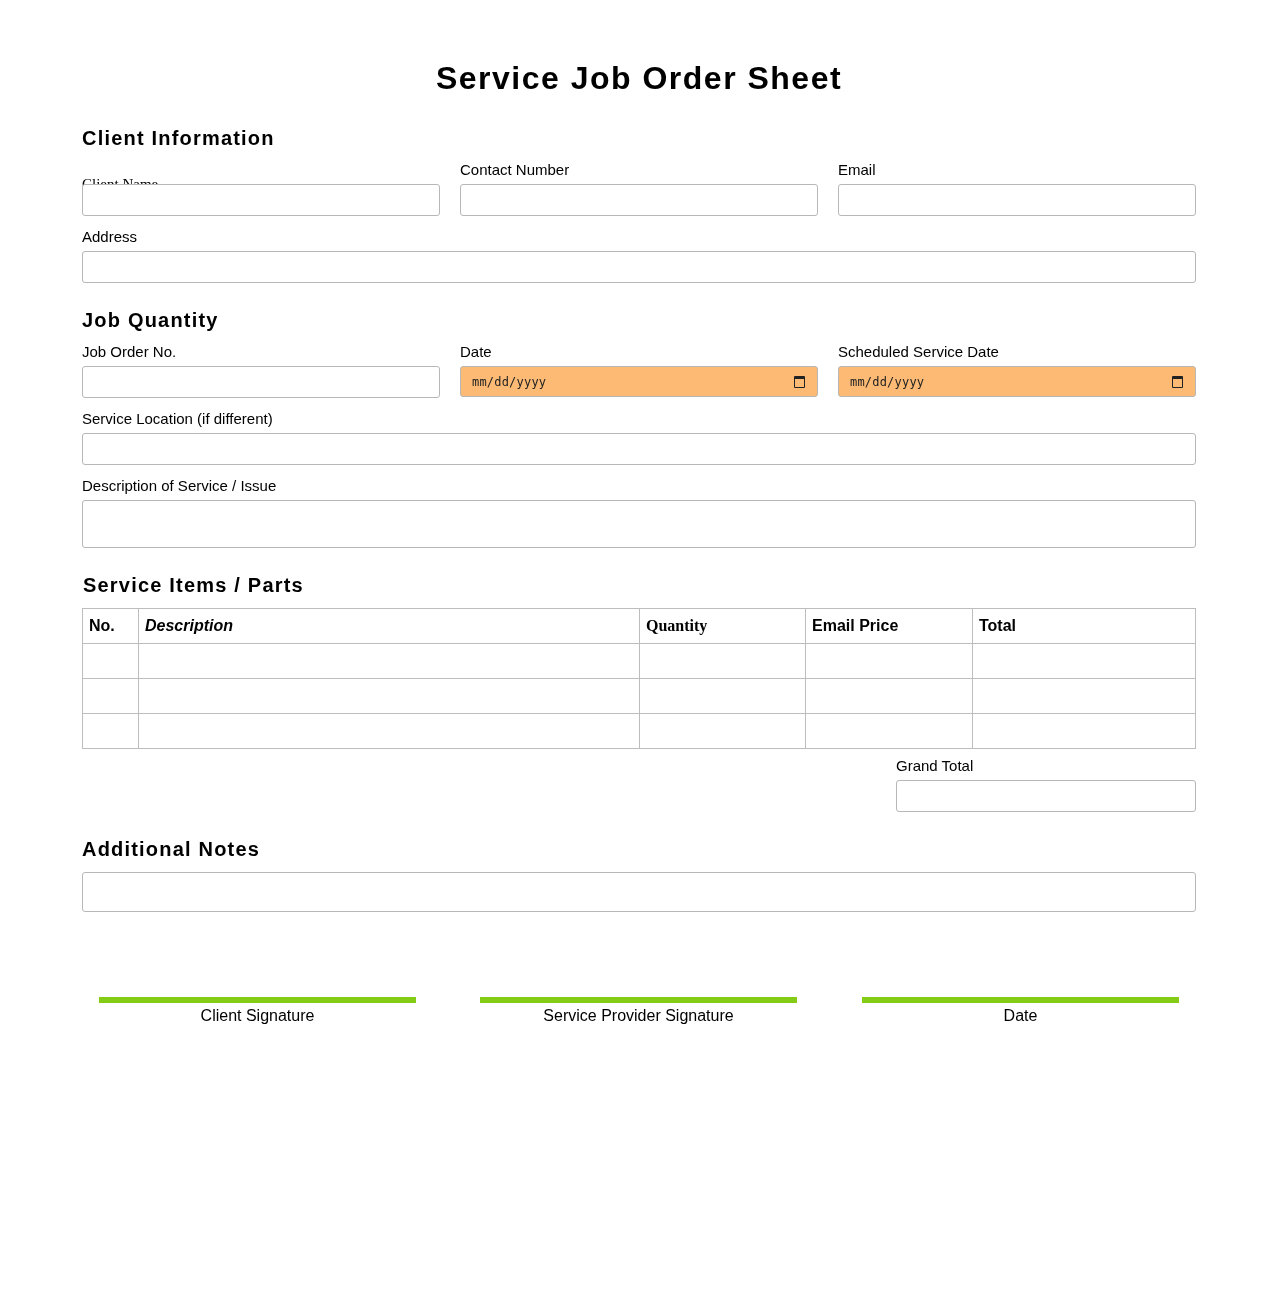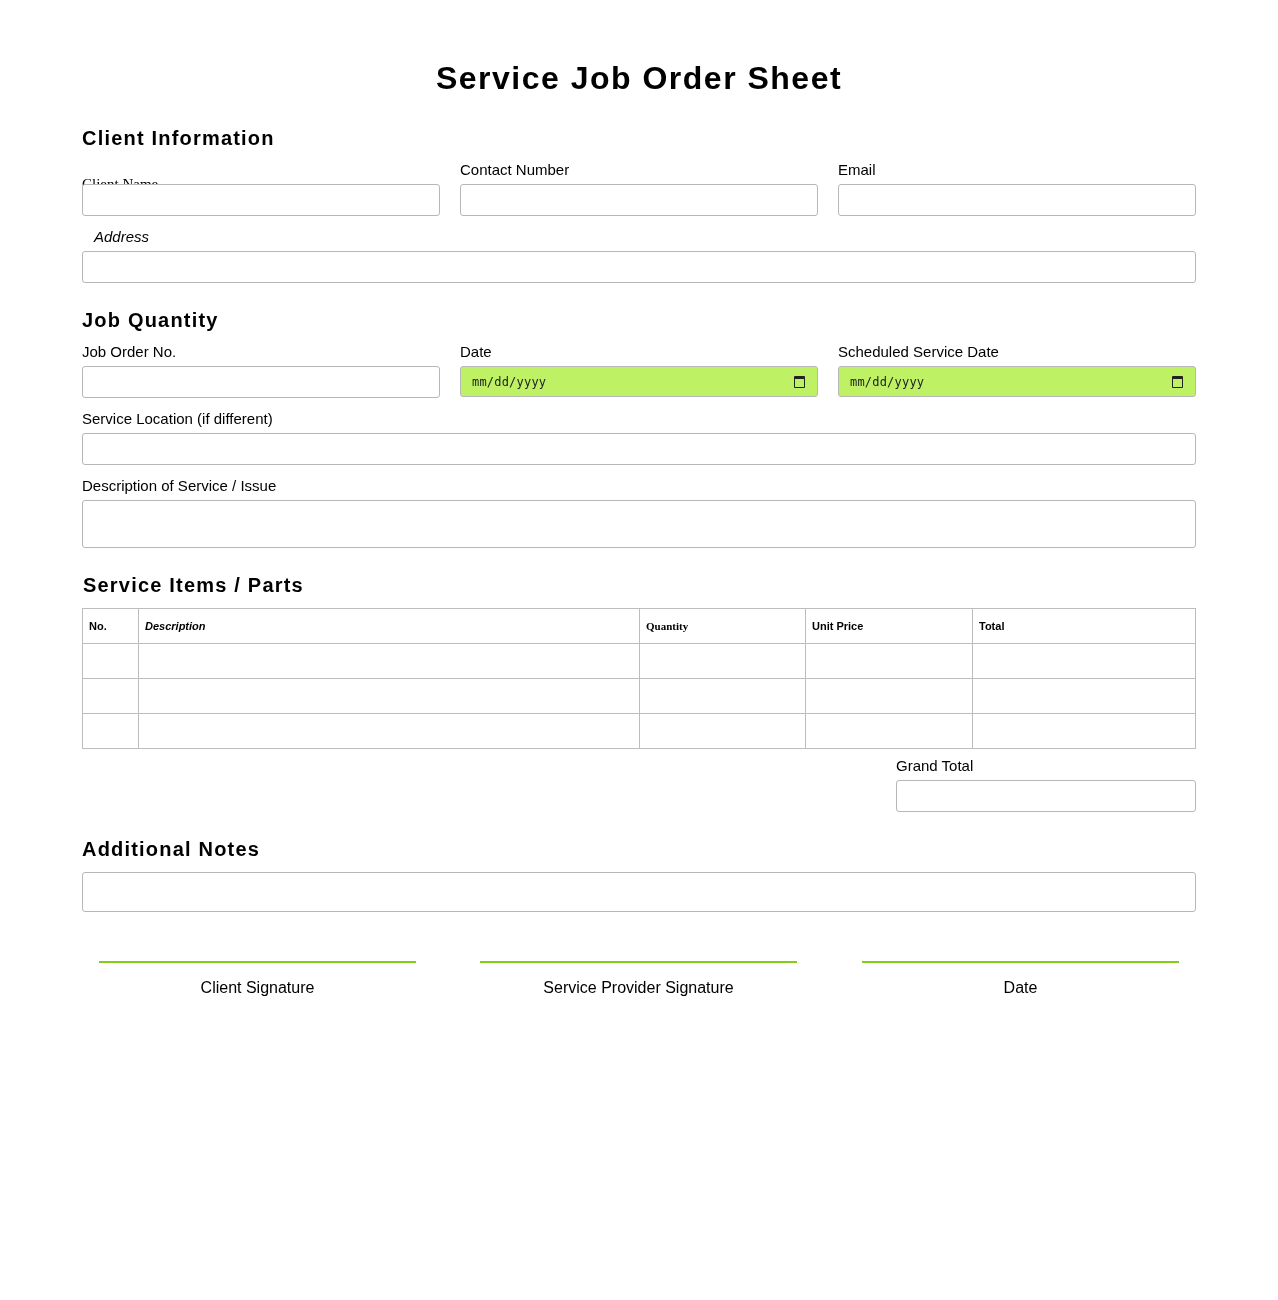--- a/index.html
+++ b/index.html
@@ -3,47 +3,47 @@
 <meta charset="utf-8">
 <style>
   * { box-sizing: border-box; }
   html, body { margin: 0; padding: 0; background: #ffffff; }
   body { width: 1278px; height: 1300px; font-family: "Liberation Sans", sans-serif; color: #000; }
   .page { position: relative; width: 1114px; margin-left: 82px; }
   h1 { font-family: "Liberation Sans", sans-serif; font-size: 32px; font-weight: bold; letter-spacing: 1.5px; text-align: center; margin: 0; position: absolute; top: 58px; left: 0; width: 1114px; line-height: 40px; }
   .section-title { position: absolute; left: 0; font-size: 20px; font-weight: bold; letter-spacing: 1.2px; line-height: 20px; margin: 0; }
   .field-label { position: absolute; font-size: 15px; line-height: 18px; }
   .box { position: absolute; height: 32px; border: 1px solid #b7b7b7; border-radius: 3px; background: #fff; padding: 0 8px; font-family: "Liberation Sans", sans-serif; font-size: 14px; }
-  .date-box { position: absolute; height: 31px; border: 1px solid #b7b7b7; border-radius: 3px; background: #bef264; display: flex; align-items: center; justify-content: space-between; padding: 0 12px 0 11px; }
+  .date-box { position: absolute; height: 31px; border: 1px solid #b7b7b7; border-radius: 3px; background: #fdba74; display: flex; align-items: center; justify-content: space-between; padding: 0 12px 0 11px; }
   .date-ph { font-family: "DejaVu Sans Mono", monospace; font-size: 12px; color: #222; letter-spacing: 0.2px; }
   .cal-icon { width: 11px; height: 12px; border: 1.5px solid #222; border-top-width: 3px; border-radius: 1px; }
   table.items { position: absolute; top: 608px; left: 0; width: 1114px; border-collapse: collapse; }
-  table.items th, table.items td { border: 1px solid #bdbdbd; height: 35px; padding: 0 6px; text-align: left; font-size: 11px; }
+  table.items th, table.items td { border: 1px solid #bdbdbd; height: 35px; padding: 0 6px; text-align: left; font-size: 16px; }
   table.items th { font-weight: bold; }
-  .sig { position: absolute; top: 961px; width: 317px; border-top: 2px solid #84cc16; text-align: center; font-size: 16px; padding-top: 16px; line-height: 18px; }
+  .sig { position: absolute; top: 997px; width: 317px; border-top: 6px solid #84cc16; text-align: center; font-size: 16px; padding-top: 4px; line-height: 18px; }
 </style>
 </head>
 <body>
 
 <div class="page">
 
   <h1>Service Job Order Sheet</h1>
 
   <h2 class="section-title" style="top:128px;">Client Information</h2>
 
   <label class="field-label" style="top:175px; left:0;font-family:Liberation Serif, serif;">Client Name</label>
   <input class="box" style="top: 184px; left: 0px; width: 358px;" value="">
 
   <label class="field-label" style="top:161px; left:378px;">Contact Number</label>
   <input class="box" style="top: 184px; left: 378px; width: 358px;" value="">
 
   <label class="field-label" style="top:161px; left:756px;">Email</label>
   <input class="box" style="top: 184px; left: 756px; width: 358px;" value="">
 
-  <label class="field-label" style="top:228px; left:12px;font-style:italic;">Address</label>
+  <label class="field-label" style="top:228px; left:0;">Address</label>
   <input class="box" style="top: 251px; left: 0px; width: 1114px;" value="">
 
   <h2 class="section-title" style="top:310px;">Job Quantity</h2>
 
   <label class="field-label" style="top:343px; left:0;">Job Order No.</label>
   <input class="box" style="top: 366px; left: 0px; width: 358px;" value="">
 
   <label class="field-label" style="top:343px; left:378px;">Date</label>
   <div class="date-box" style="top:366px; left:378px; width:358px;">
     <span class="date-ph">mm/dd/yyyy</span>
@@ -63,21 +63,21 @@
   <textarea class="box" style="top: 500px; left: 0px; width: 1114px; height: 48px; resize: none;"></textarea>
 
   <h2 class="section-title" style="top:575px; left:1px;">Service Items / Parts</h2>
 
   <table class="items">
     <thead>
       <tr>
         <th style="width:56px;">No.</th>
         <th style="width:501px;font-style:italic;">Description</th>
         <th style="width:166px;font-family:Liberation Serif, serif;">Quantity</th>
-        <th style="width:167px;">Unit Price</th>
+        <th style="width:167px;">Email Price</th>
         <th>Total</th>
       </tr>
     </thead>
     <tbody>
       <tr>
         <td></td>
         <td></td>
         <td></td>
         <td></td>
         <td></td>

